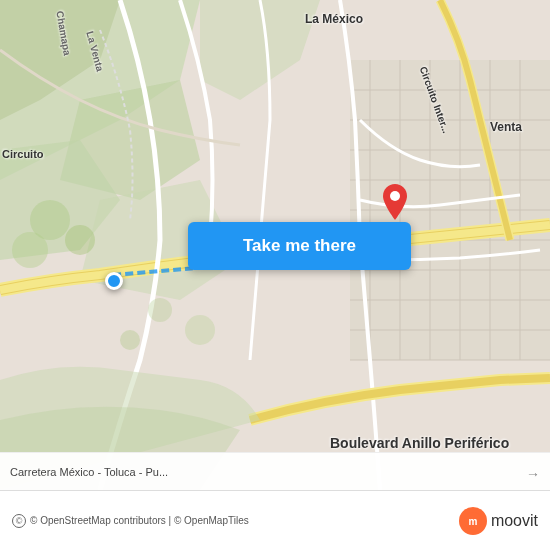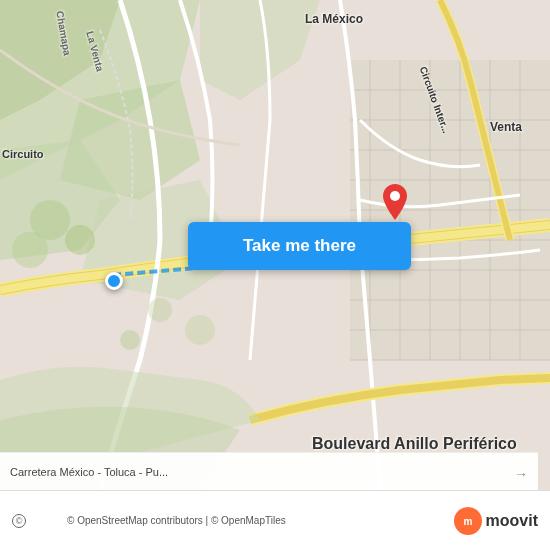--- a/index.html
+++ b/index.html
@@ -121,21 +121,20 @@
       color: #666;
       flex-shrink: 0;
     }
 
     .bottom-left-text {
       font-size: 10px;
       color: #555;
       white-space: nowrap;
       overflow: hidden;
       text-overflow: ellipsis;
-      margin-left: 37px;
     }
 
     .moovit-logo {
       display: flex;
       align-items: center;
       gap: 4px;
       flex-shrink: 0;
     }
 
     .moovit-icon {
@@ -146,40 +145,40 @@
       display: flex;
       align-items: center;
       justify-content: center;
       color: white;
       font-size: 14px;
       font-weight: bold;
     }
 
     .moovit-text {
       font-size: 16px;
-      font-weight: bold;
+      font-weight: normal;
       color: #333;
     }
 
     
     .map-label {
       position: absolute;
       font-size: 11px;
       font-weight: 600;
       color: #333;
       text-shadow: 1px 1px 2px rgba(255,255,255,0.8), -1px -1px 2px rgba(255,255,255,0.8);
       pointer-events: none;
       z-index: 3;
     }
 
     .direction-bar {
       position: absolute;
       bottom: 0;
       left: 0;
-      right: 12px;
+      right: 0;
       background: rgba(255,255,255,0.95);
       height: 38px;
       display: flex;
       align-items: center;
       padding: 0 10px;
       gap: 8px;
       z-index: 8;
       border-top: 1px solid #eee;
     }
 
@@ -276,21 +275,21 @@
     <circle cx="130" cy="340" r="10" fill="#a0c070" opacity="0.3"></circle>
 
     <path d="M0,380 Q60,360 120,370 Q160,375 200,380 Q240,385 260,420 L0,490 Z" fill="#c8d8b0" opacity="0.5"></path>
     <path d="M0,420 Q80,400 160,410 Q200,415 240,430 L200,490 L0,490 Z" fill="#bcd0a0" opacity="0.4"></path>
   </svg>
 
   <div class="map-label" style="left:305px; top:12px; font-size:12px;">La México</div>
   <div class="map-label" style="left:2px; top:148px;">Circuito</div>
   <div class="map-label" style="left:490px; top:120px; font-size:12px;">Venta</div>
   <div class="map-label" style="left:428px; top:65px; font-size:10px; transform:rotate(70deg); transform-origin: left top;">Circuito Inter...</div>
-  <div class="map-label" style="left:312px; top:435px; font-size:16px;">Boulevard Anillo Periférico</div>
+  <div class="map-label" style="left:330px; top:435px; font-size:14px;">Boulevard Anillo Periférico</div>
   <div class="map-label" style="left:95px; top:30px; font-size:10px; transform:rotate(75deg); transform-origin: left top; color:#666;">La Venta</div>
   <div class="map-label" style="left:65px; top:10px; font-size:10px; transform:rotate(80deg); transform-origin: left top; color:#666;">Chamapa</div>
 
   <button class="take-me-there-btn">Take me there</button>
 
   <div class="origin-marker"></div>
 
   <div class="destination-marker">
     <svg class="destination-marker-pin" viewBox="0 0 24 36" xmlns="http://www.w3.org/2000/svg">
       <path d="M12 0C5.4 0 0 5.4 0 12c0 8.4 12 24 12 24s12-15.6 12-24c0-6.6-5.4-12-12-12z" fill="#e53935"></path>

